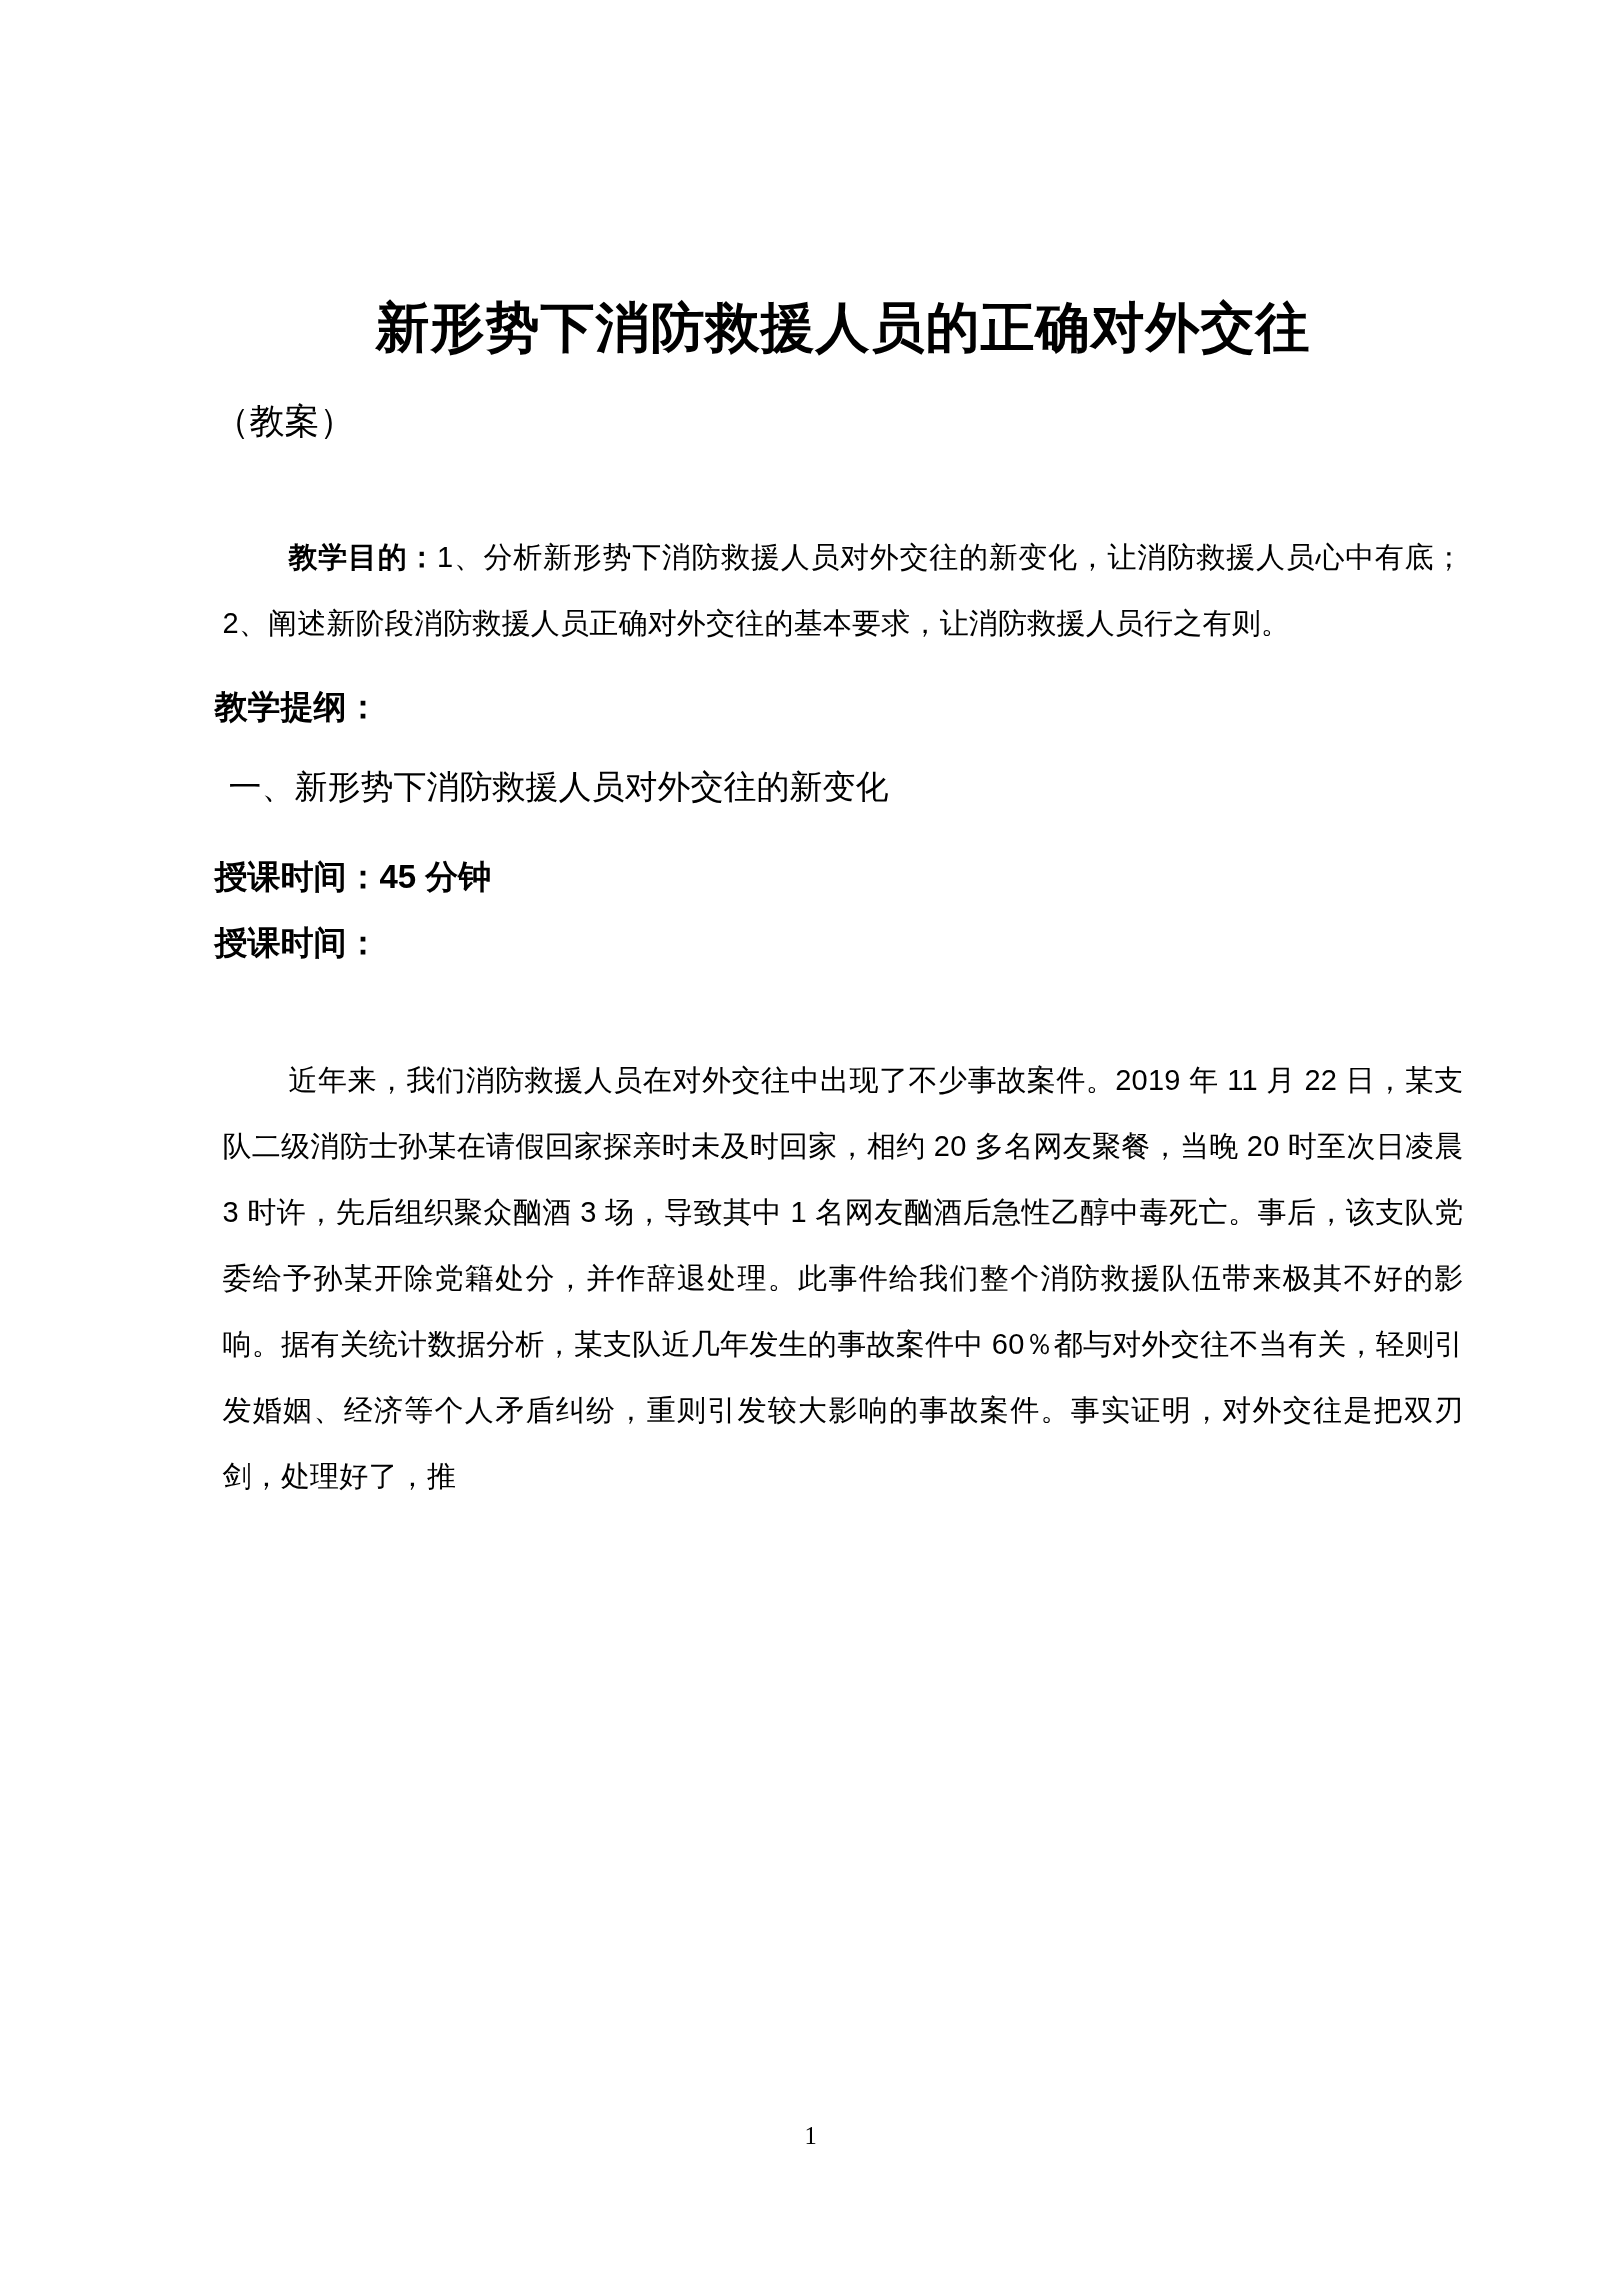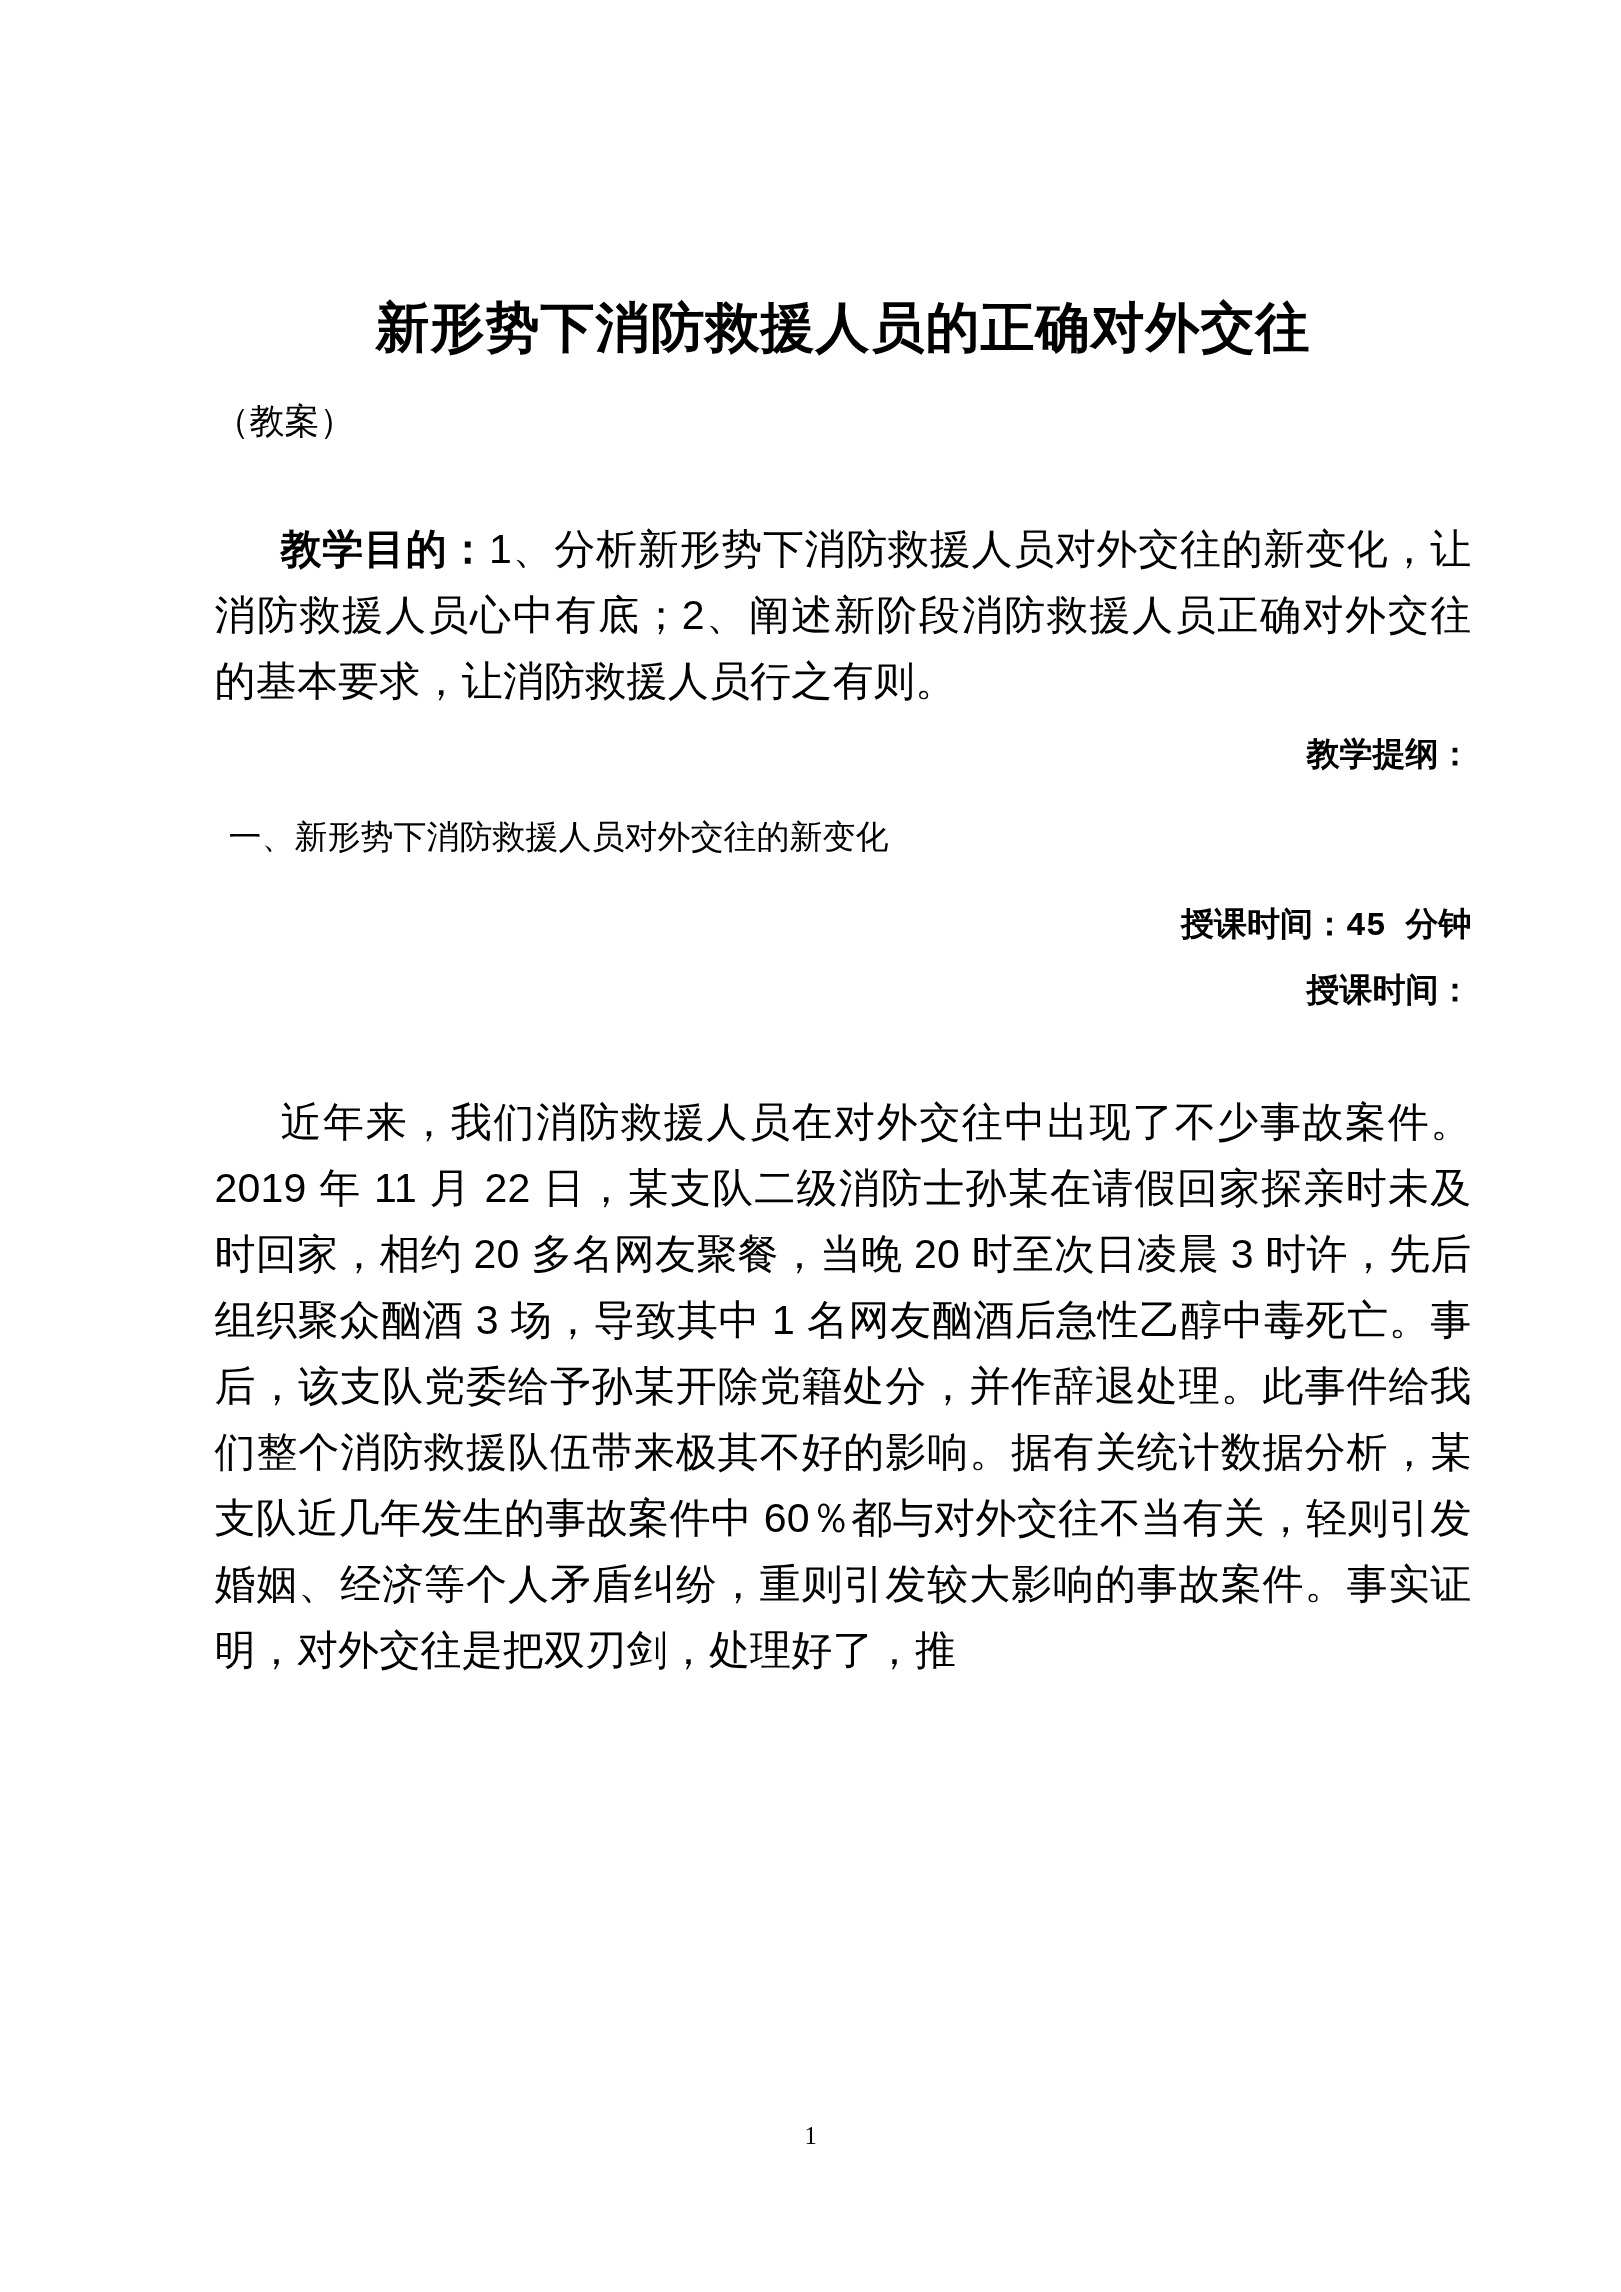--- a/index.html
+++ b/index.html
@@ -45,40 +45,39 @@
     line-height: 1.3;
     margin-top: 17.6px;
   }
 
   
   .section-gap {
     height: 73px;
   }
   .para {
     font-family: "Liberation Sans", "DejaVu Sans", sans-serif;
-    font-size: 41px;
+    font-size: 29px;
     line-height: 66px;
     text-align: justify;
     text-justify: inter-ideograph;
-    margin: 0;
+    margin: 8px;
     letter-spacing: 0.2px;
   }
   .para.indent {
     text-indent: 66px;
   }
   .lead-bold {
     font-weight: bold;
   }
   .heading-line {
-    font-family: Liberation Mono, monospace;
+    font-family: Liberation Sans, sans-serif;
     font-size: 33px;
     line-height: 66px;
     font-weight: bold;
     margin: 0;
-    text-align: right;
   }
   .outline-line {
     font-family: "Liberation Sans", "DejaVu Sans", sans-serif;
     font-size: 33px;
     line-height: 66px;
     margin: 14px;
   }
   .spacer-sm { height: 9.8px; }
   .spacer-lg { height: 63px; }
 

